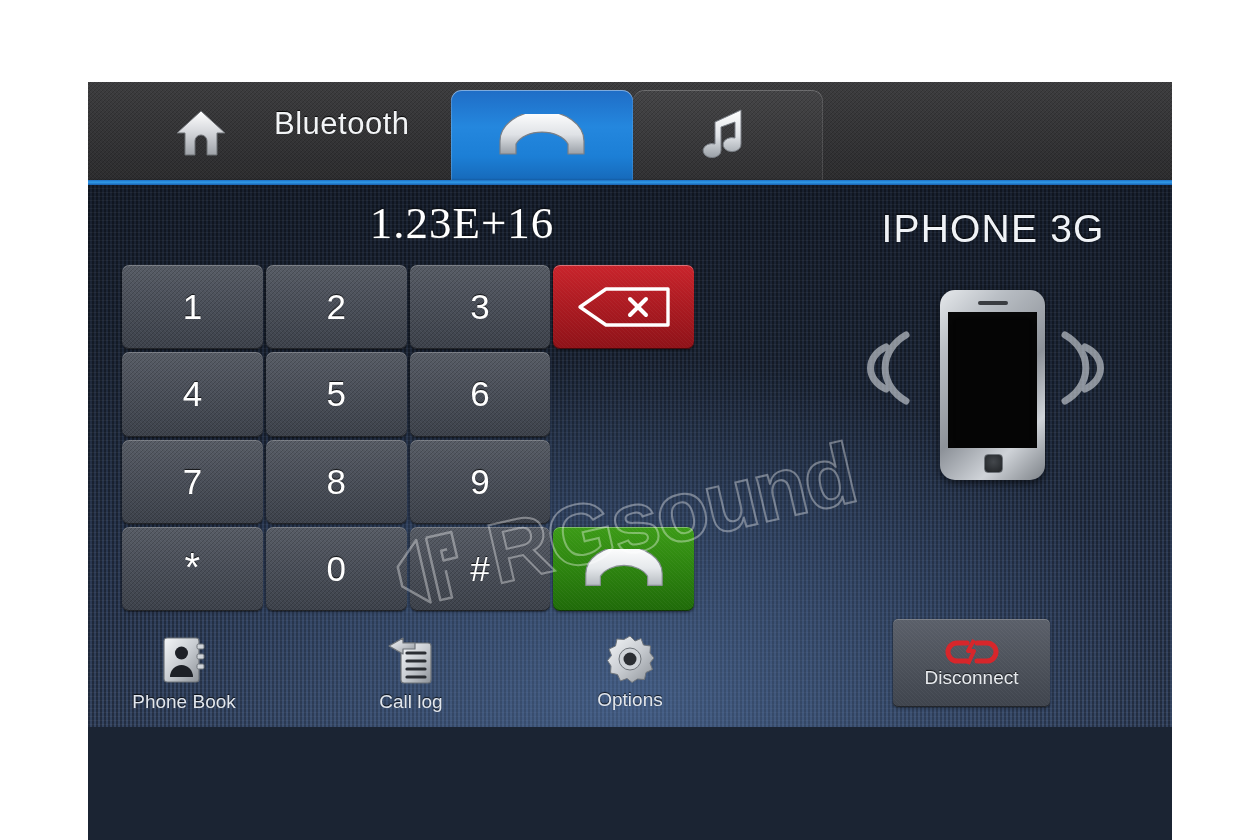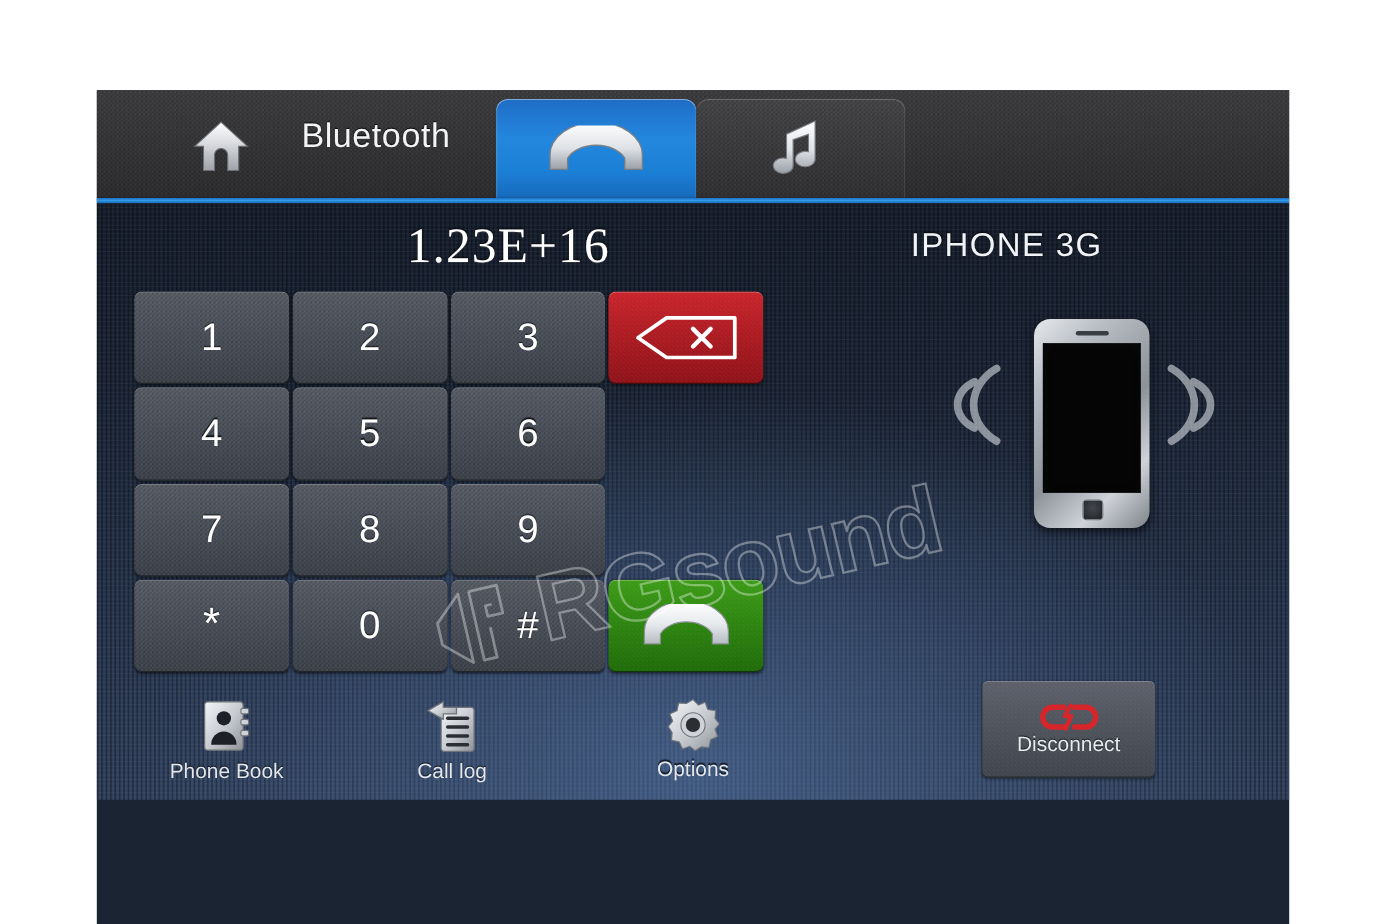--- a/index.html
+++ b/index.html
@@ -125,23 +125,23 @@
     font-size: 45px;
     letter-spacing: 1px;
     text-shadow: 0 -1px 2px rgba(0,0,0,.8), 0 1px 1px rgba(255,255,255,.12);
     font-family: Liberation Serif, serif;
   }
 
   #device-name {
     position: absolute;
     left: 740px; top: 22px;
     width: 330px;
-    text-align: left;
+    text-align: center;
     color: #f0f3f7;
-    font-size: 30px;
+    font-size: 39px;
     letter-spacing: 1.2px;
     text-shadow: 0 -1px 2px rgba(0,0,0,.85);
   }
 
   
   #keypad {
     position: absolute;
     left: 34px; top: 80px;
     width: 572px; height: 346px;
     display: grid;
@@ -268,21 +268,21 @@
     display: flex;
     flex-direction: column;
     align-items: center;
     gap: 6px;
   }
   .bottom-label {
     color: #e2e7ee;
     font-size: 19px;
     text-shadow: 0 -1px 1px rgba(0,0,0,.8);
   }
-  #item-phonebook { left: 8px; padding-left: 30px; }
+  #item-phonebook { left: 16px; }
   #item-calllog   { left: 243px; }
   #item-options   { left: 462px; }
 
   
   #watermark {
     position: absolute;
     left: 300px; top: 290px;
     transform: rotate(-13deg);
     pointer-events: none;
     display: flex;

